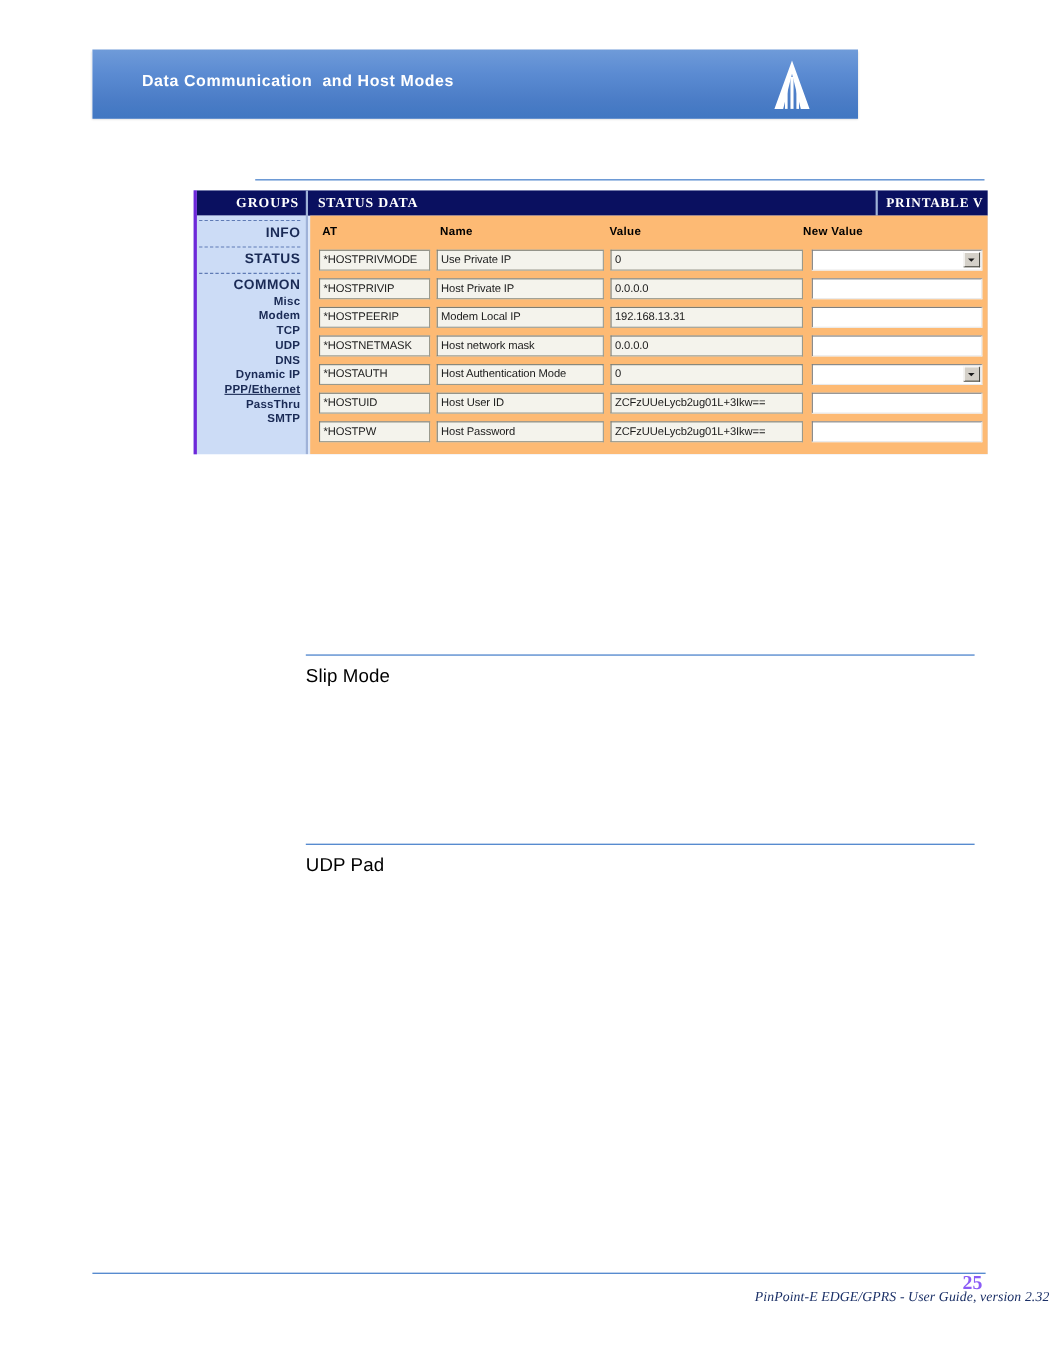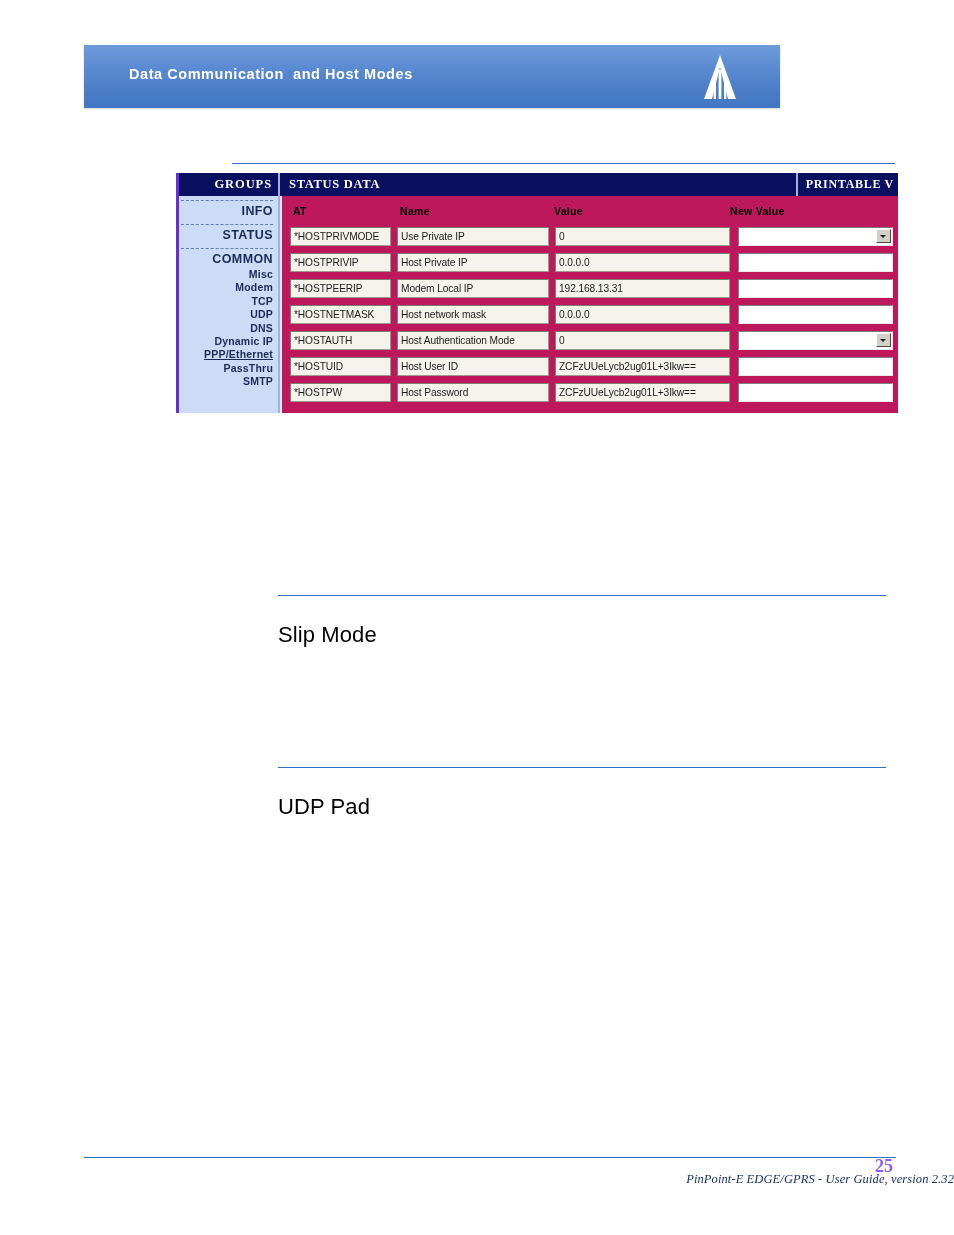--- a/index.html
+++ b/index.html
@@ -164,21 +164,21 @@
     height: 6px;
   }
 
   
   .app-main {
     position: absolute;
     left: 103px;
     top: 23px;
     right: 0;
     bottom: 0;
-    background: #be185d;
+    background: #fdba74;
     padding: 9px 0 0 8px;
   }
   .col-head-row {
     position: relative;
     height: 22px;
   }
   .col-head {
     position: absolute;
     top: 0;
     color: #000000;
@@ -254,23 +254,23 @@
   .sec {
     position: absolute;
     left: 278px;
     width: 608px;
   }
   .sec-rule {
     height: 0;
     border-top: 1.4px solid #2f6fc4;
   }
   .sec-title {
-    margin-top: 26px;
+    margin-top: 9px;
     color: #000000;
-    font-size: 22px;
+    font-size: 17px;
     font-weight: normal;
     letter-spacing: 0.1px;
   }
 
   
   .footer-rule {
     position: absolute;
     left: 84px;
     top: 1157px;
     width: 812px;

